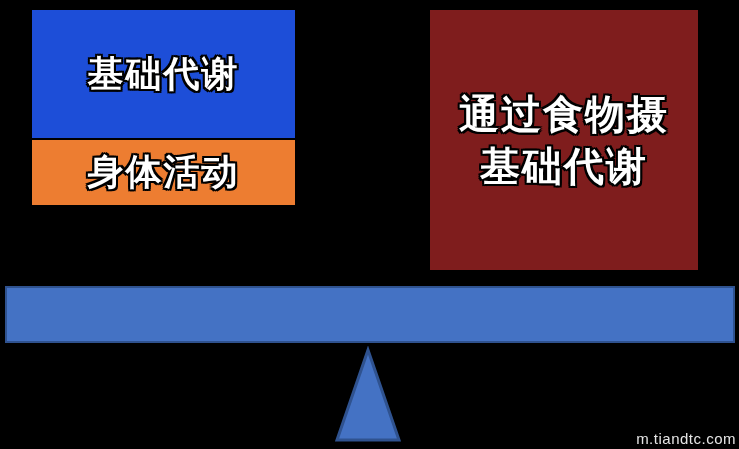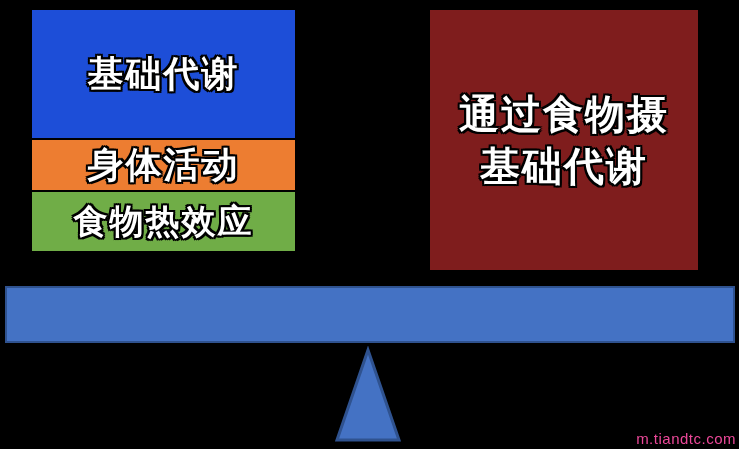--- a/index.html
+++ b/index.html
@@ -33,21 +33,21 @@
     box-sizing: border-box;
     width: 100%;
     border: 2px solid #000;
     display: flex;
     align-items: center;
     justify-content: center;
     font-size: 36px;
     letter-spacing: 2px;
   }
   .box-0 { height: 132px; }
-  .box-1 { height: 52px; border-top: none; }
+  .box-1 { height: 67px; border-top: none; }
   .box-2 { height: 61px; border-top: none; font-size: 34px; }
 
   .right-box {
     position: absolute;
     left: 428px;
     top: 8px;
     width: 272px;
     height: 264px;
     box-sizing: border-box;
     border: 2px solid #000;
@@ -76,39 +76,36 @@
     left: 333px;
     top: 346px;
     width: 70px;
     height: 98px;
   }
 
   .watermark {
     position: absolute;
     right: 3px;
     bottom: 2px;
-    color: #ec4899;
+    color: #e5e5e5;
     font-size: 15px;
     letter-spacing: 0.5px;
   }
 </style>
 </head>
 <body>
 
 <div class="stage">
 
   <div class="left-stack">
     <div class="stack-box box-0 outlined" style="background-color: #1d4ed8;">
       <span>基础代谢</span>
     </div>
     <div class="stack-box box-1 outlined" style="background-color: rgb(237, 125, 49);">
       <span>身体活动</span>
-    </div>
-    <div class="stack-box box-2 outlined" style="background-color: rgb(112, 173, 71);">
-      <span>食物热效应</span>
     </div>
   </div>
 
   <div class="right-box outlined" style="background-color: #7f1d1d;">
     <span>通过食物摄</span>
     <span>基础代谢</span>
   </div>
 
   <div class="beam" style="background-color: rgb(68, 114, 196);"></div>
 

